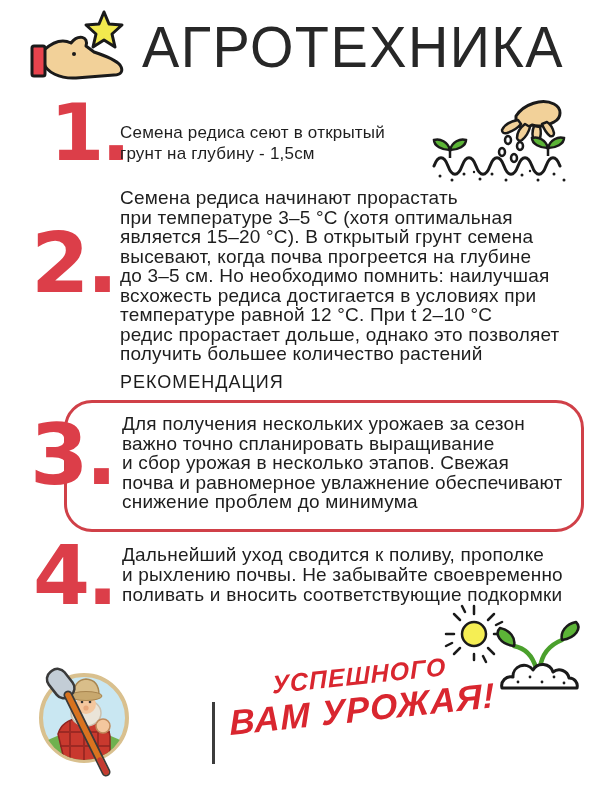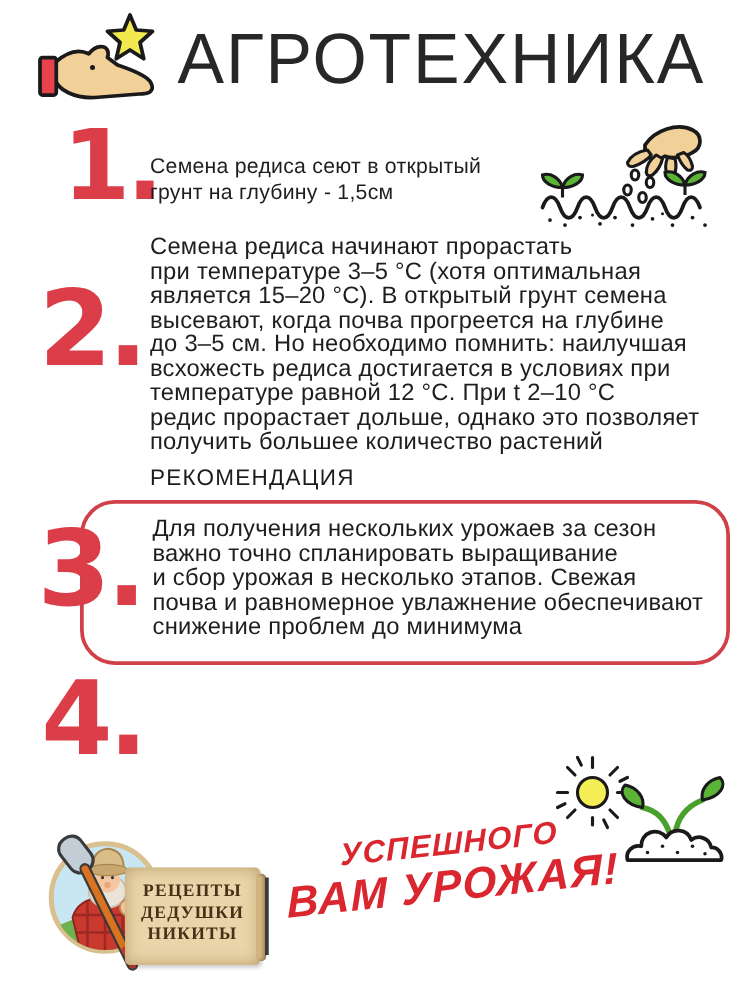--- a/index.html
+++ b/index.html
@@ -140,20 +140,23 @@
   <div class="reco-box"></div>
 
   <div class="step-num" id="num3">3.</div>
   <div class="step-text" id="text3">Для получения нескольких урожаев за сезон
 важно точно спланировать выращивание
 и сбор урожая в несколько этапов. Свежая
 почва и равномерное увлажнение обеспечивают
 снижение проблем до минимума</div>
 
   <div class="step-num" id="num4">4.</div>
+  <div class="step-text" id="text4">Дальнейший уход сводится к поливу, прополке
+и рыхлению почвы. Не забывайте своевременно
+поливать и вносить соответствующие подкормки</div>
 
   <svg class="sun-sprout-icon" viewBox="0 0 150 90">
     <g stroke="#1a1a1a" stroke-width="2.5" stroke-linecap="round">
       <circle cx="40" cy="32" r="12" fill="#f5ee54"></circle>
       <line x1="40" y1="12" x2="40" y2="4"></line>
         <line x1="40" y1="52" x2="40" y2="58"></line>
       <line x1="20" y1="32" x2="12" y2="32"></line>
         <line x1="60" y1="32" x2="66" y2="32"></line>
       <line x1="26" y1="18" x2="20" y2="12"></line>
         <line x1="54" y1="46" x2="60" y2="52"></line>
@@ -205,25 +208,20 @@
     <ellipse cx="54" cy="34" rx="16" ry="4.5" fill="#c8a86e" stroke="#a8854f" stroke-width="1"></ellipse>
     <circle cx="71" cy="64" r="7" fill="#f4c79e" stroke="#c08a5b" stroke-width="1.5"></circle>
     <g transform="rotate(-38 29 22)">
       <rect x="19" y="6" width="20" height="31" rx="9" fill="#c3cdd6" stroke="#3a3a3a" stroke-width="2.5"></rect>
     </g>
     <line x1="36" y1="33" x2="74" y2="110" stroke="#3a3a3a" stroke-width="9" stroke-linecap="round"></line>
     <line x1="36" y1="33" x2="74" y2="110" stroke="#d9731f" stroke-width="5.5" stroke-linecap="round"></line>
     <line x1="68" y1="98" x2="74" y2="110" stroke="#c43a31" stroke-width="5.5" stroke-linecap="round"></line>
   </svg>
 
-  <div class="banner">
-    <div class="banner-text">РЕЦЕПТЫ
-ДЕДУШКИ
-НИКИТЫ</div>
-  </div>
 
   <div class="footer-divider"></div>
 
   <div class="slogan">
     <div class="slogan-line1">УСПЕШНОГО</div>
     <div class="slogan-line2">ВАМ УРОЖАЯ!</div>
   </div>
 
 </div>
 

